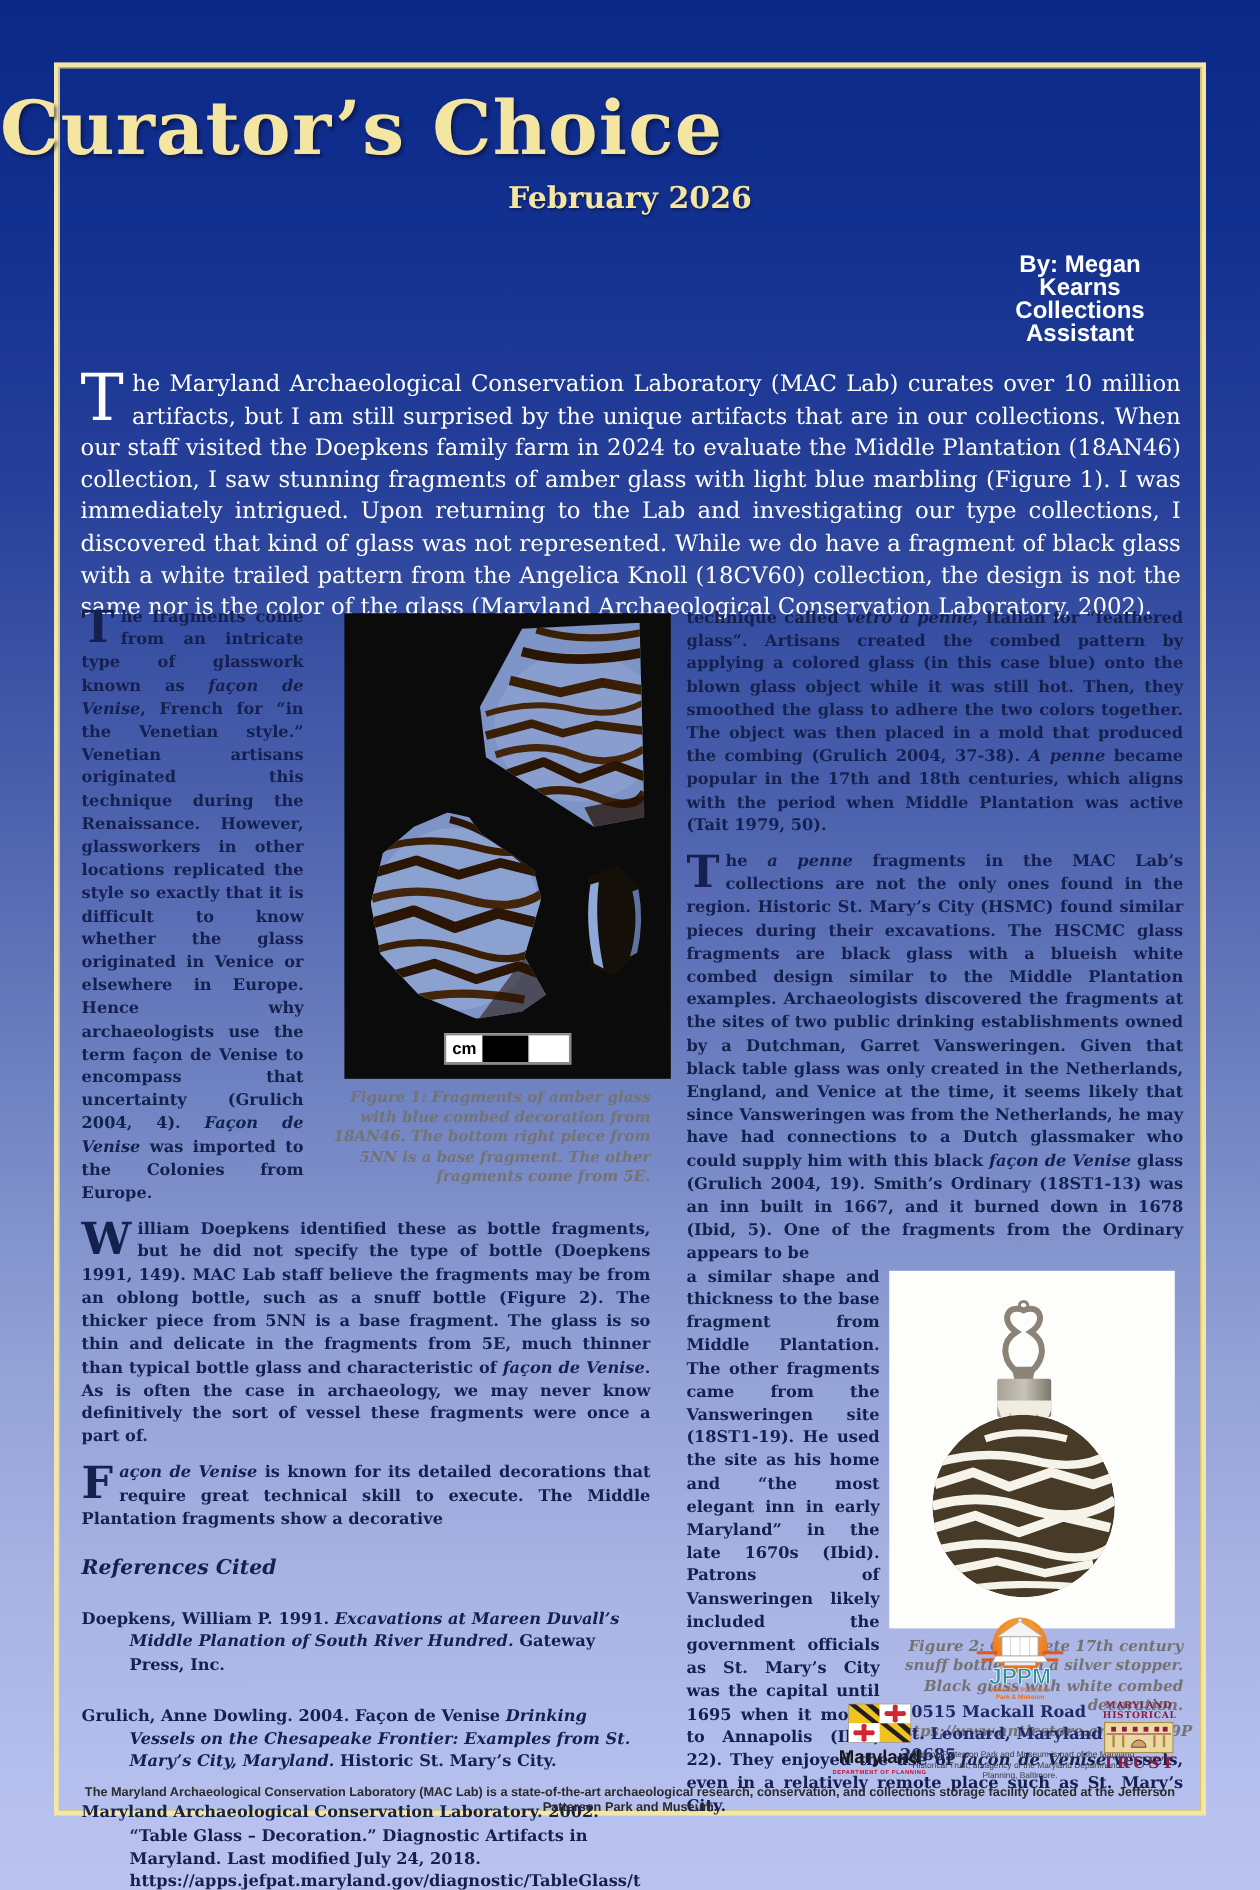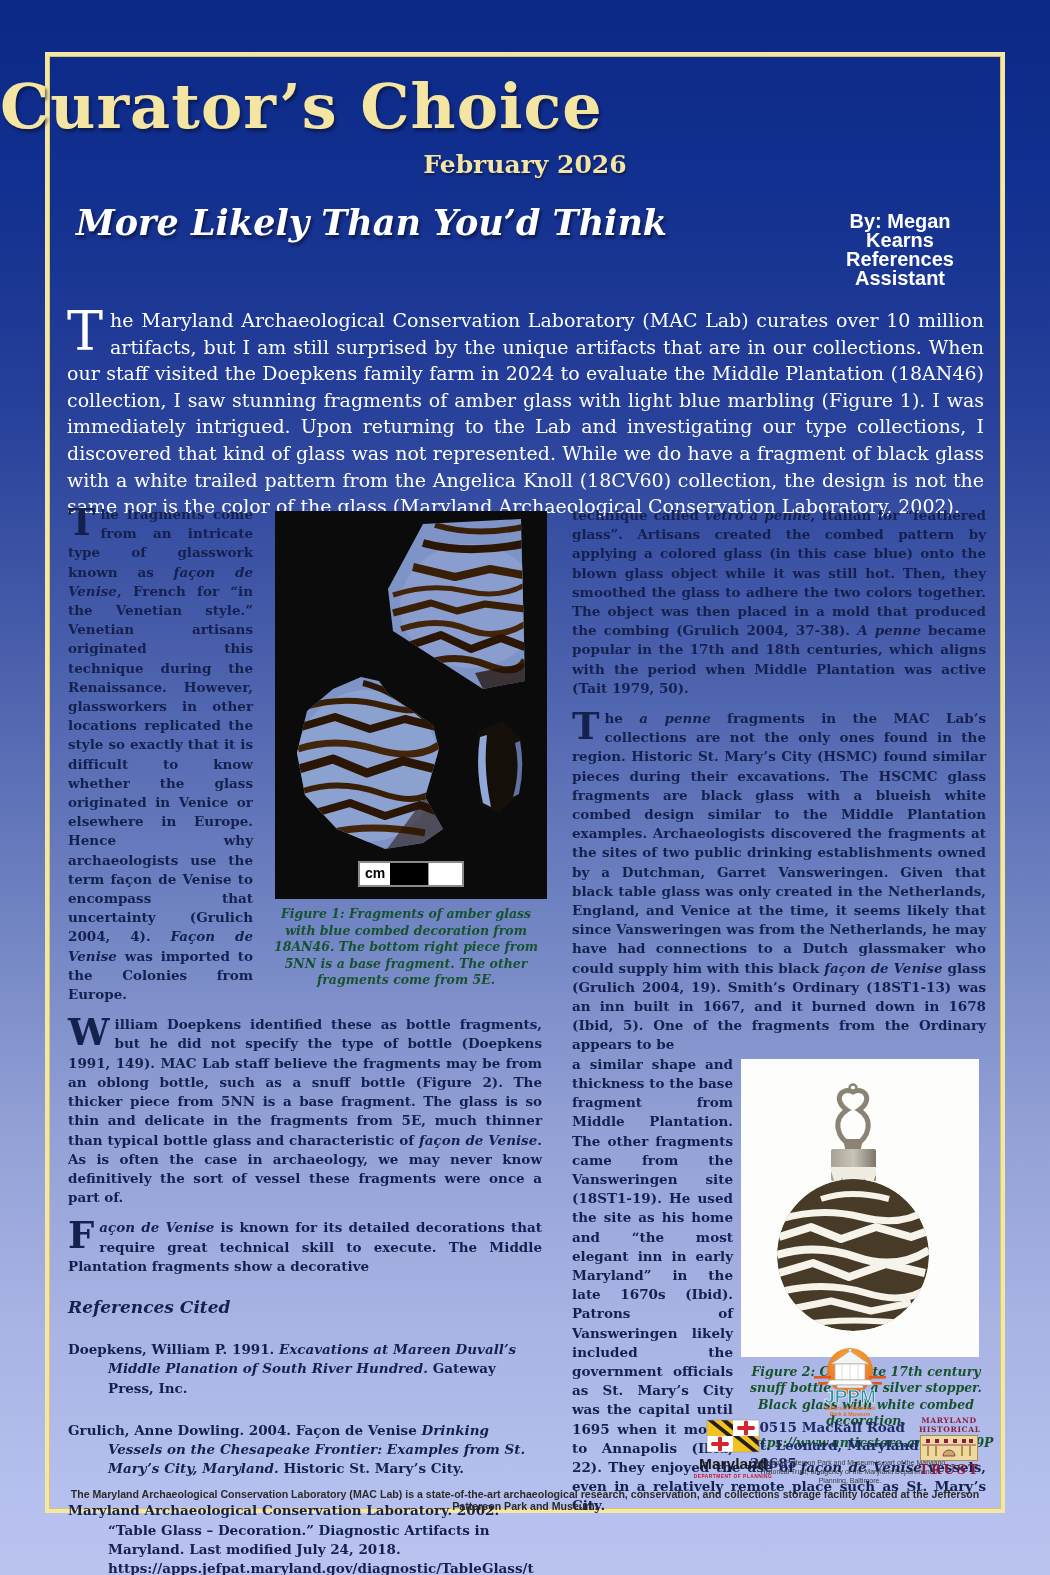--- a/index.html
+++ b/index.html
@@ -16,26 +16,26 @@
   .byline{left:815px;top:212px;width:170px;text-align:center;font-family:"Liberation Sans",sans-serif;font-weight:bold;color:#ffffff;font-size:20px;line-height:19px;}
   .intro{left:67px;top:307px;width:917px;color:#ffffff;font-size:19px;line-height:26.6px;text-align:justify;}
   .dc-intro{float:left;font-size:54px;line-height:44px;padding:3px 7px 0 0;}
   .col{color:#14204e;font-size:13.5px;line-height:19.2px;text-align:justify;font-weight:bold;}
   .leftcol{left:68px;top:505px;width:474px;}
   .rightcol{left:572px;top:506px;width:414px;}
   .p{margin:0 0 11px 0;}
   .p0{margin:0;}
   .dc-body{float:left;font-size:37px;line-height:31px;padding:2px 5px 0 0;}
   .fig1-box{float:right;width:277px;margin:6px 0 10px 12px;}
-  .fig1-img{width:272px;height:388px;background:#0b0b0b;position:relative;margin-left:10px;}
+  .fig1-img{width:272px;height:388px;background:#0b0b0b;position:relative;margin-left:22px;}
   .scalebar{position:absolute;left:50%;transform:translateX(-50%);bottom:12px;display:flex;border:2px solid #8a8a8a;background:#ffffff;}
   .sb-label{width:30px;height:22px;background:#fff;color:#000;font-family:"Liberation Sans",sans-serif;font-size:14px;display:flex;align-items:center;justify-content:center;}
   .sb-black{width:38px;height:22px;background:#000;}
   .sb-white{width:33px;height:22px;background:#fff;border-left:1px solid #999;}
-  .caption{font-size:12.5px;line-height:16.6px;font-style:italic;font-weight:bold;color:#14532d;text-align:center;margin-top:7px;margin-left:5px;}
+  .caption{font-size:12.5px;line-height:16.6px;font-style:italic;font-weight:bold;color:#737373;text-align:right;margin-top:7px;margin-left:5px;}
   .fig2-box{float:right;width:245px;margin:4px 0 6px 8px;}
   .fig2-img{width:238px;height:298px;background:#fdfdfc;}
   .cap-url{margin-top:5px;}
   .refs-heading{font-size:17px;font-style:italic;font-weight:bold;margin:22px 0 18px 0;text-align:left;}
   .ref{padding-left:40px;text-indent:-40px;margin-bottom:19px;text-align:left;overflow-wrap:break-word;margin-top:23px;}
   .jppm{left:808px;top:1346px;width:84px;height:72px;}
   .addr{left:750px;top:1418px;width:200px;text-align:left;color:#1d2a66;font-size:13.5px;font-weight:bold;line-height:18px;}
   .fineprint{left:748px;top:1458px;width:204px;text-align:center;font-family:"Liberation Sans",sans-serif;font-size:7px;line-height:9px;color:#3a3a3a;}
   .mdlogo{left:694px;top:1418px;width:78px;height:64px;}
   .mht{left:919px;top:1416px;width:60px;text-align:center;color:#8a1e41;}
@@ -48,26 +48,25 @@
 </head>
 <body>
 
 <div>
   <div class="frame"></div>
 
   <div class="abs title">Curator’s Choice</div>
   <div class="abs date">February 2026</div>
 
   <div class="abs art-title">
-    <div>More Likely Than You’d Think</div>
   </div>
 
   <div class="abs byline">
     <div>By: Megan Kearns</div>
-    <div>References Assistant</div>
+    <div>Collections Assistant</div>
   </div>
 
   <div class="abs intro"><span class="dc-intro">T</span><span>he Maryland Archaeological Conservation Laboratory (MAC Lab) curates over 10 million artifacts, but I am still surprised by the unique artifacts that are in our collections. When our staff visited the Doepkens family farm in 2024 to evaluate the Middle Plantation (18AN46) collection, I saw stunning fragments of amber glass with light blue marbling (Figure 1). I was immediately intrigued. Upon returning to the Lab and investigating our type collections, I discovered that kind of glass was not represented. While we do have a fragment of black glass with a white trailed pattern from the Angelica Knoll (18CV60) collection, the design is not the same nor is the color of the glass (Maryland Archaeological Conservation Laboratory, 2002).</span></div>
 
   <div class="abs col leftcol">
     <div class="fig1-box">
       <div class="fig1-img">
         <svg width="272" height="388" viewBox="0 0 272 388">
           <defs>
             <clipPath id="fragA">

